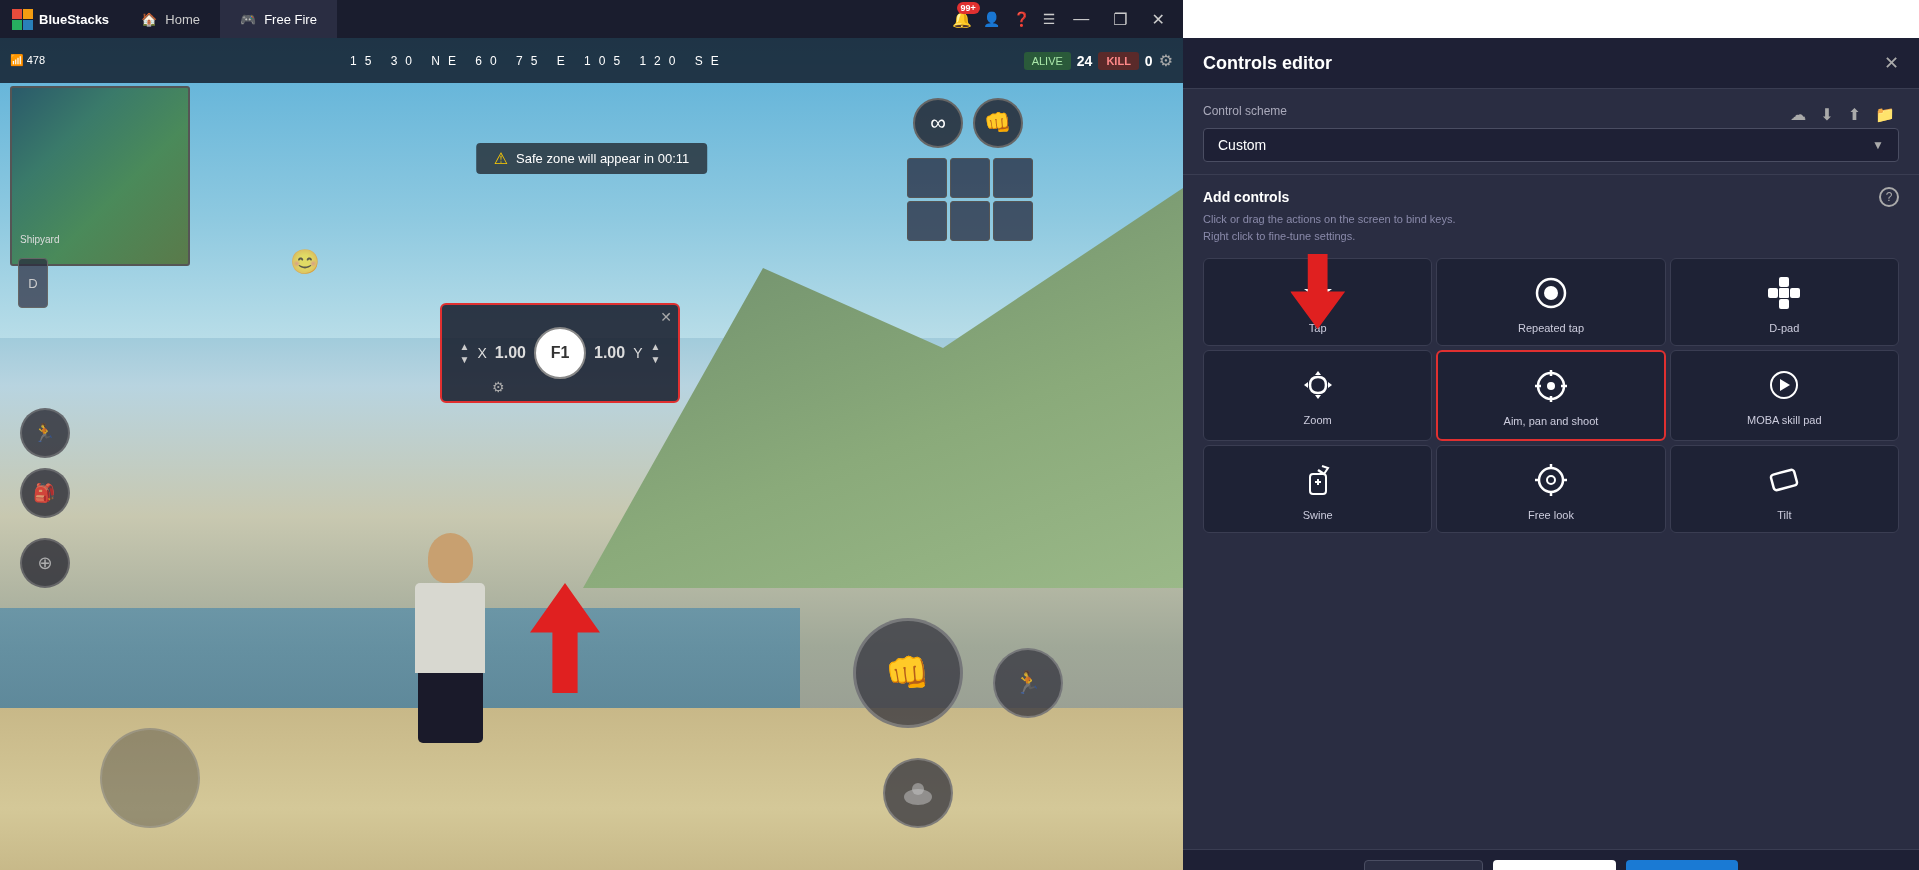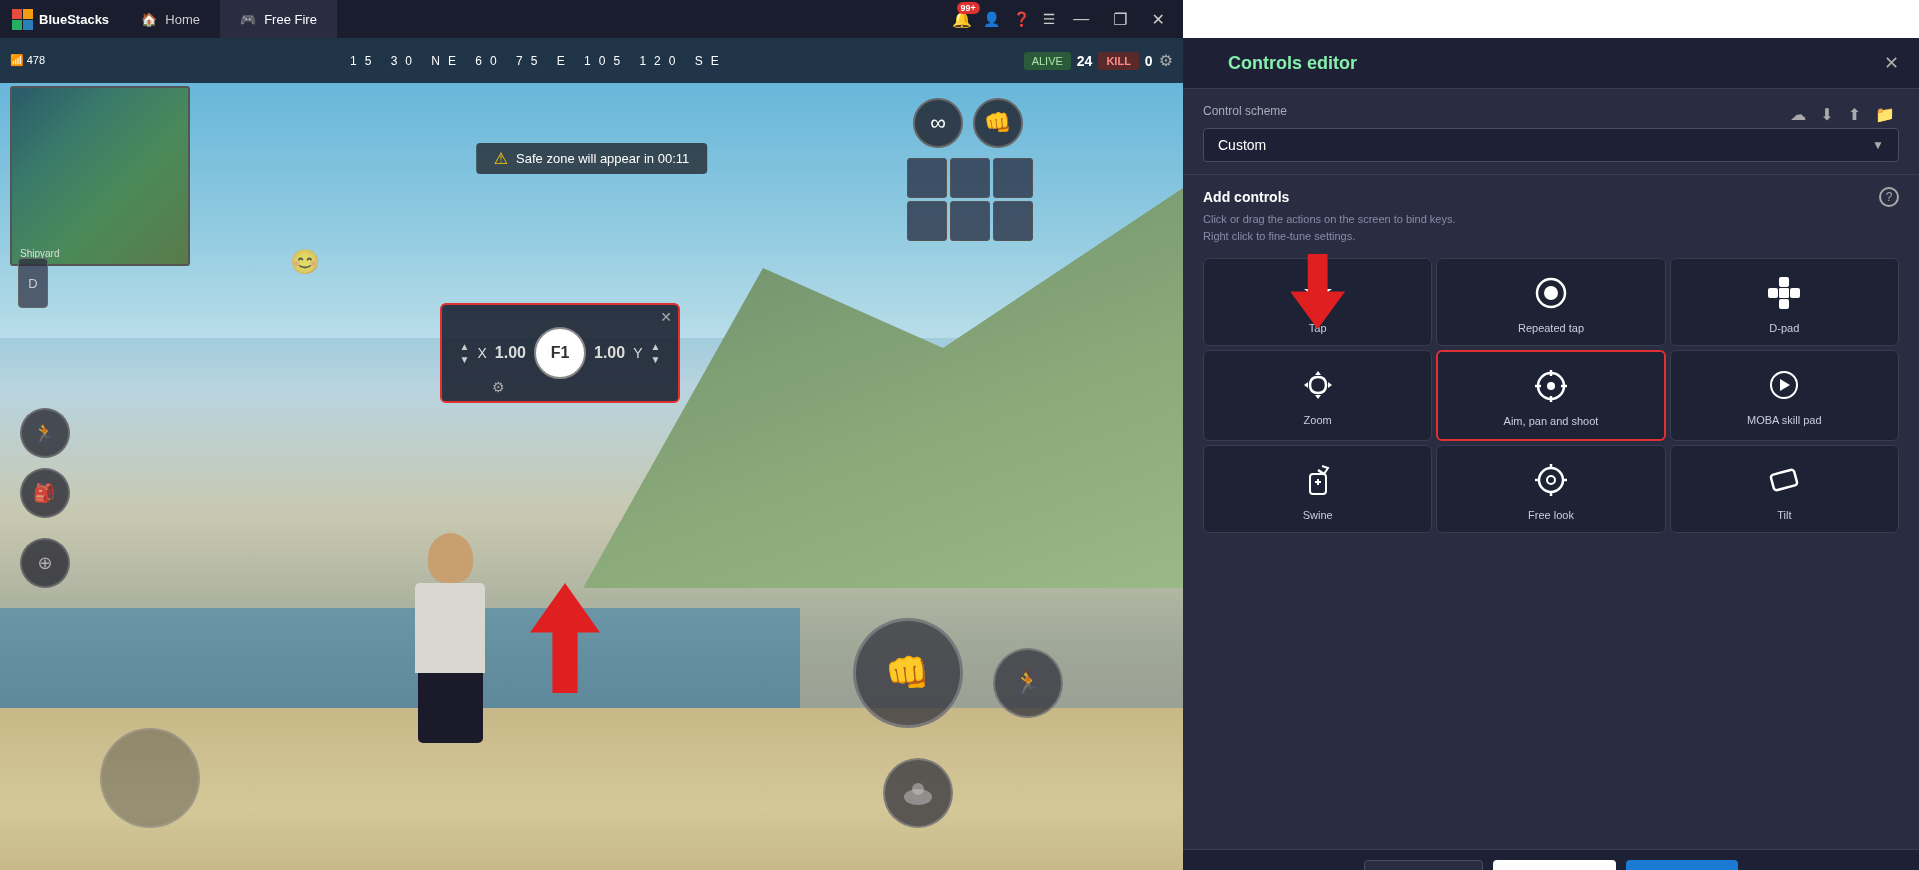--- a/index.html
+++ b/index.html
@@ -116,21 +116,21 @@
       position: absolute;
       top: 55px; left: 10px;
       width: 180px; height: 180px;
       background: linear-gradient(135deg, #2a5a6a 0%, #3a7a6a 30%, #4a8a5a 60%, #5a7a4a 100%);
       border: 2px solid #555;
       border-radius: 3px;
       overflow: hidden;
     }
     .map-label {
       position: absolute;
-      bottom: 5px; left: 8px;
+      bottom: 19px; left: 8px;
       color: #ddd;
       font-size: 10px;
     }
 
     
     #safe-zone-msg {
       position: absolute;
       top: 115px;
       left: 50%;
       transform: translateX(-50%);
@@ -367,22 +367,21 @@
       background: #1e2035;
       padding: 14px 20px;
       display: flex;
       align-items: center;
       justify-content: space-between;
       border-bottom: 1px solid #3a3d52;
     }
     .panel-title {
       font-size: 18px;
       font-weight: 600;
-      color: #86efac;
-      margin-left: 25px;
+      color: #ffffff;
     }
     .panel-close {
       color: #aaa;
       font-size: 18px;
       cursor: pointer;
     }
 
     
     #scheme-section {
       padding: 12px 20px;

